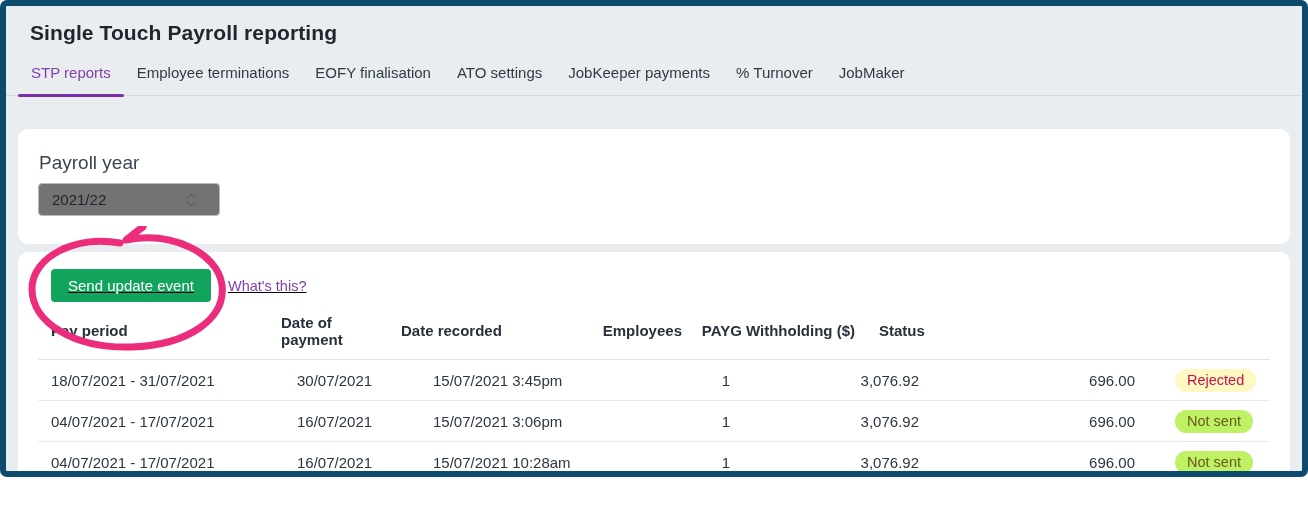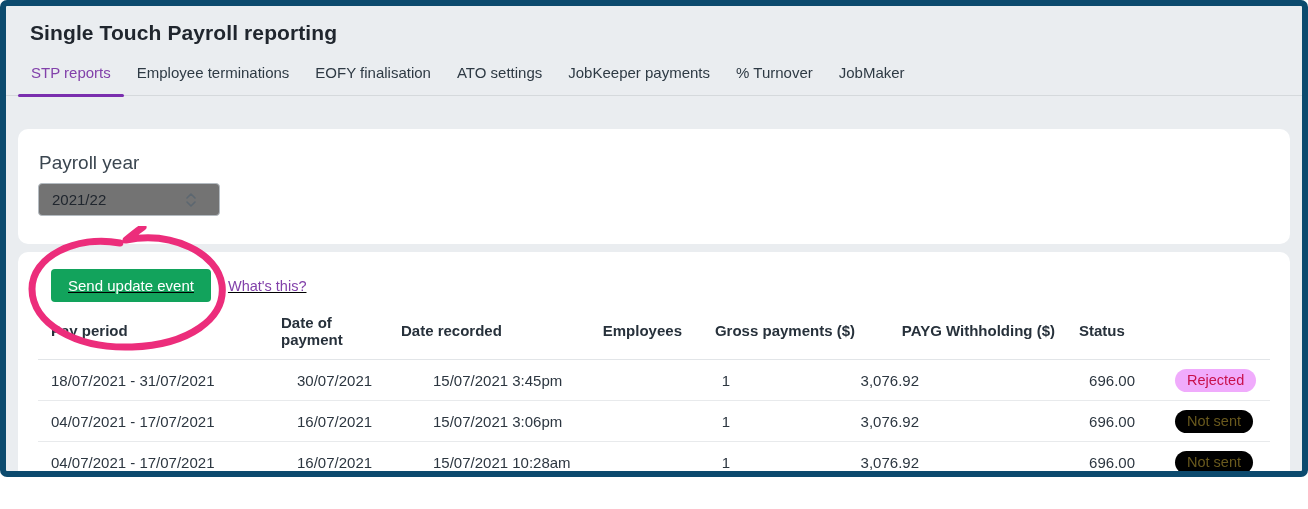--- a/index.html
+++ b/index.html
@@ -132,22 +132,22 @@
   }
   .c-left   { padding-left: 13px; text-align: left; }
   .c-right  { text-align: right; }
   .c-status { padding-left: 24px; text-align: left; }
   .badge {
     display: inline-block;
     padding: 3px 12px 4px 12px;
     border-radius: 13px;
     font-size: 14.5px;
   }
-  .badge[data-status="rejected"] { background: #f0abfc; color: #c8104c; }
-  .badge[data-status="not-sent"] { background: #000000; color: #69591d; }
+  .badge[data-status="rejected"] { background: #fef9c3; color: #c8104c; }
+  .badge[data-status="not-sent"] { background: #bef264; color: #69591d; }
   
   .annotation {
     position: absolute;
     left: 14px;
     top: 220px;
     pointer-events: none;
     z-index: 10;
   }
 </style>
 </head>
@@ -185,21 +185,20 @@
         <button class="btn-primary">Send update event</button>
         <a class="link">What's this?</a>
       </div>
 
       <div class="tbl">
         <div class="trow thead">
           <div class="c-left">Pay period</div>
           <div class="c-left">Date of payment</div>
           <div class="c-left">Date recorded</div>
           <div class="c-right">Employees</div>
-          <div class="c-right">Gross payments ($)</div>
           <div class="c-right">PAYG Withholding ($)</div>
           <div class="c-status">Status</div>
         </div>
 
         <div class="trow tbody-row">
           <div class="c-left">18/07/2021 - 31/07/2021</div>
           <div class="c-left">30/07/2021</div>
           <div class="c-left">15/07/2021 3:45pm</div>
           <div class="c-right">1</div>
           <div class="c-right">3,076.92</div>

